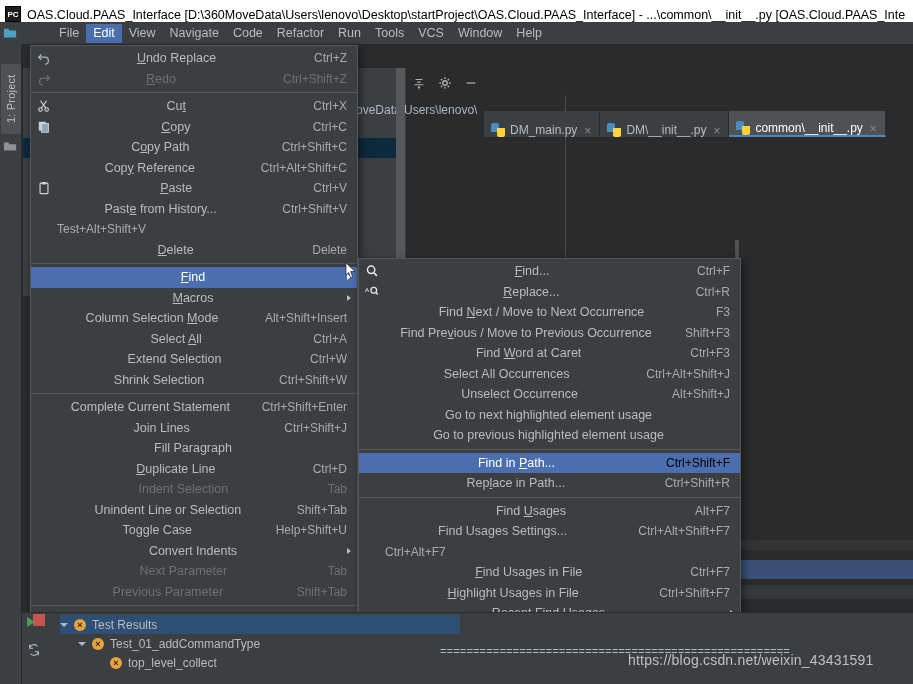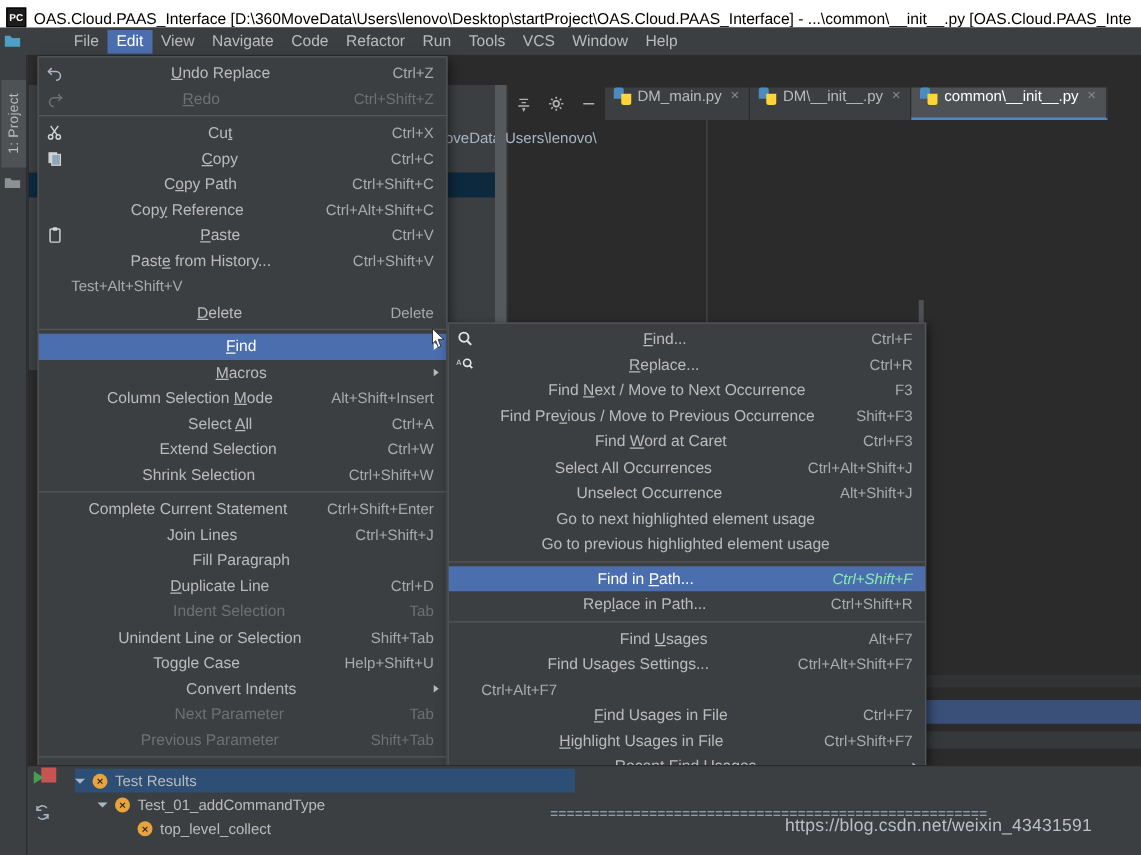--- a/index.html
+++ b/index.html
@@ -132,27 +132,28 @@
   .tabbar {
     position: absolute; left: 406px; top: 70px; width: 507px; height: 26px;
     display: flex; align-items: stretch;
   }
   .tbtn {
     width: 26px; height: 26px;
     display: flex; align-items: center; justify-content: center;
     color: #afb1b3;
   }
   .tab {
-    display: flex; align-items: flex-start;
+    display: flex; align-items: flex-end;
     padding: 0 8px 0 7px;
     height: 26px;
     color: #bbbbbb; font-size: 12px;
     background: #3c3f41;
     border-right: 1px solid #2b2b2b;
     white-space: nowrap;
+    margin-top: 41px;
   }
   .tab.active {
     background: #4e5254;
     border-bottom: 2px solid #4a88c7;
     color: #ffffff;
   }
   .pyicon {
     width: 14px; height: 14px; margin-right: 5px;
     position: relative; flex: 0 0 auto;
   }
@@ -190,21 +191,21 @@
   }
   .popup .row.sel { background: #4b6eaf; color: #ffffff; }
   .popup .row.disabled { color: #6e7072; }
   .popup .gutter {
     width: 26px; flex: 0 0 auto;
     display: flex; align-items: center; justify-content: center;
   }
   .popup .label { flex: 1 1 auto; padding-right: 18px; }
   .popup .label u { text-decoration: underline; }
   .popup .accel { flex: 0 0 auto; color: #a8aaac; font-size: 12px; }
-  .popup .row.sel .accel { color: #86efac; font-style: italic; }
+  .popup .row.sel .accel { color: #000000; }
   .popup .row.disabled .accel { color: #6e7072; }
   .popup .arrow {
     position: absolute; right: 6px; top: 50%;
     transform: translateY(-50%);
     width: 0; height: 0;
     border-left: 4px solid #bbbbbb;
     border-top: 3.5px solid transparent;
     border-bottom: 3.5px solid transparent;
   }
   .popup .row.sel .arrow { border-left-color: #ffffff; }

